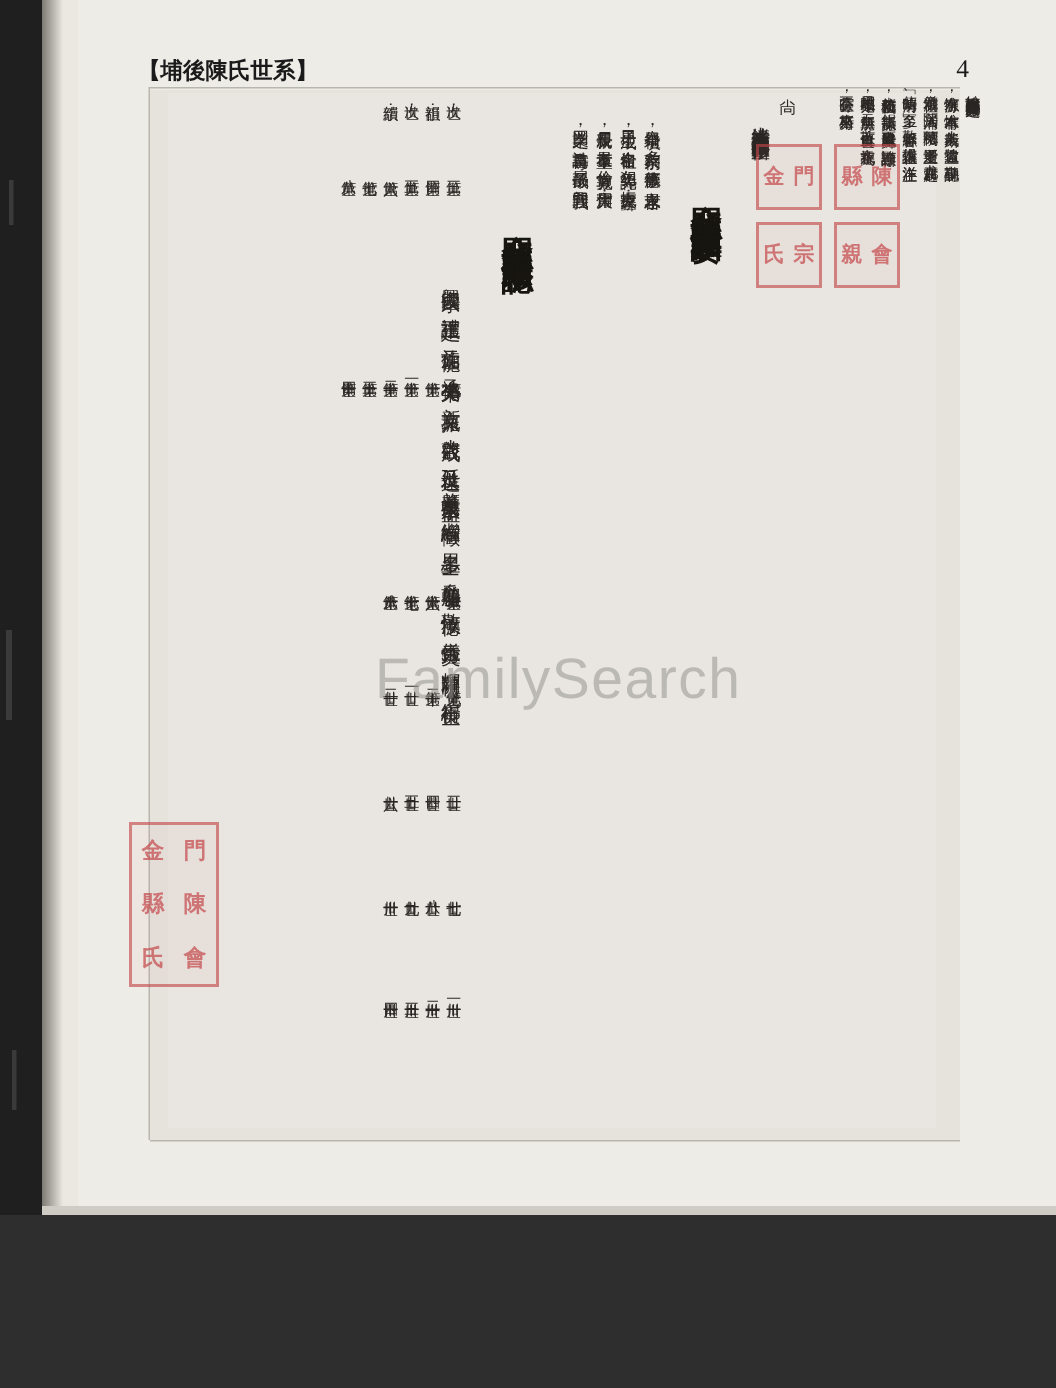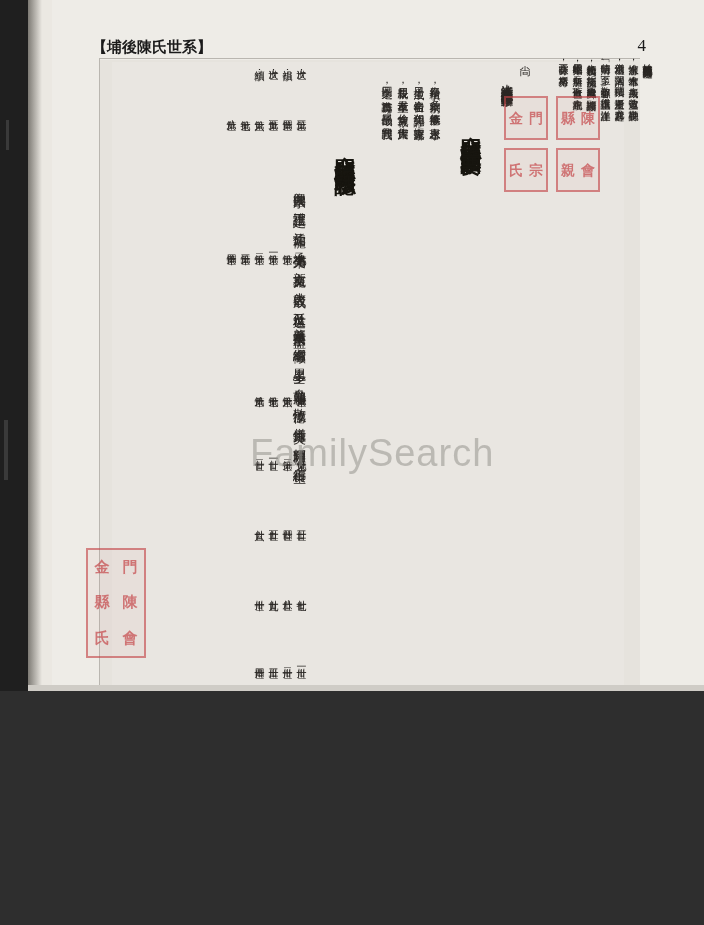--- a/index.html
+++ b/index.html
@@ -3,21 +3,21 @@
 <meta charset="utf-8">
 <style>
   html, body {
     margin: 0;
     padding: 0;
     background: #2e2e2e;
   }
   #page {
     position: relative;
     width: 704px;
-    height: 691px;
+    height: 810px;
     background: #1d1d1d;
     overflow: hidden;
     font-family: "DejaVu Sans", sans-serif;
   }
   
   .scan-sheet {
     position: absolute;
     left: 28px;
     top: 0px;
     width: 676px;

